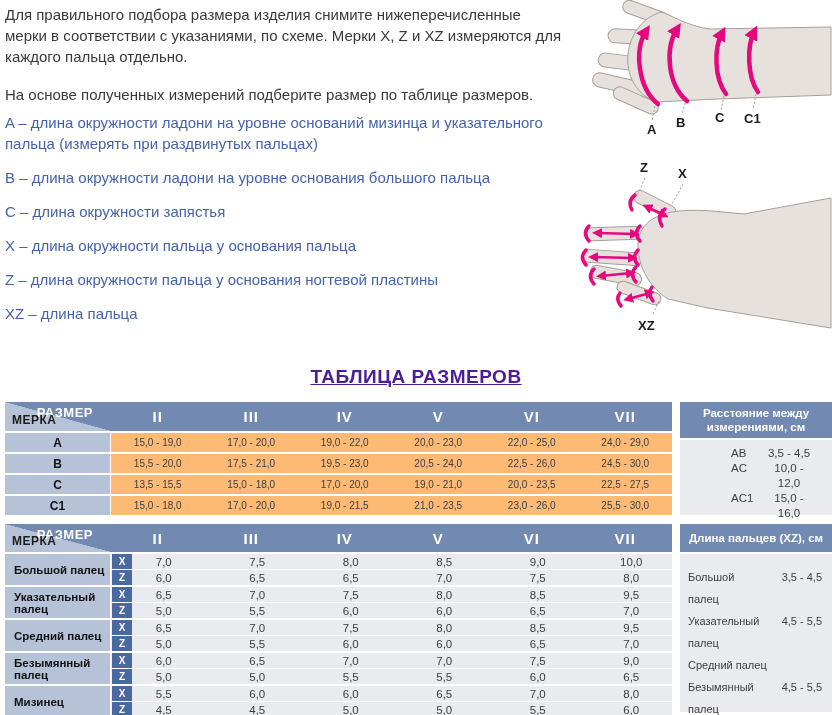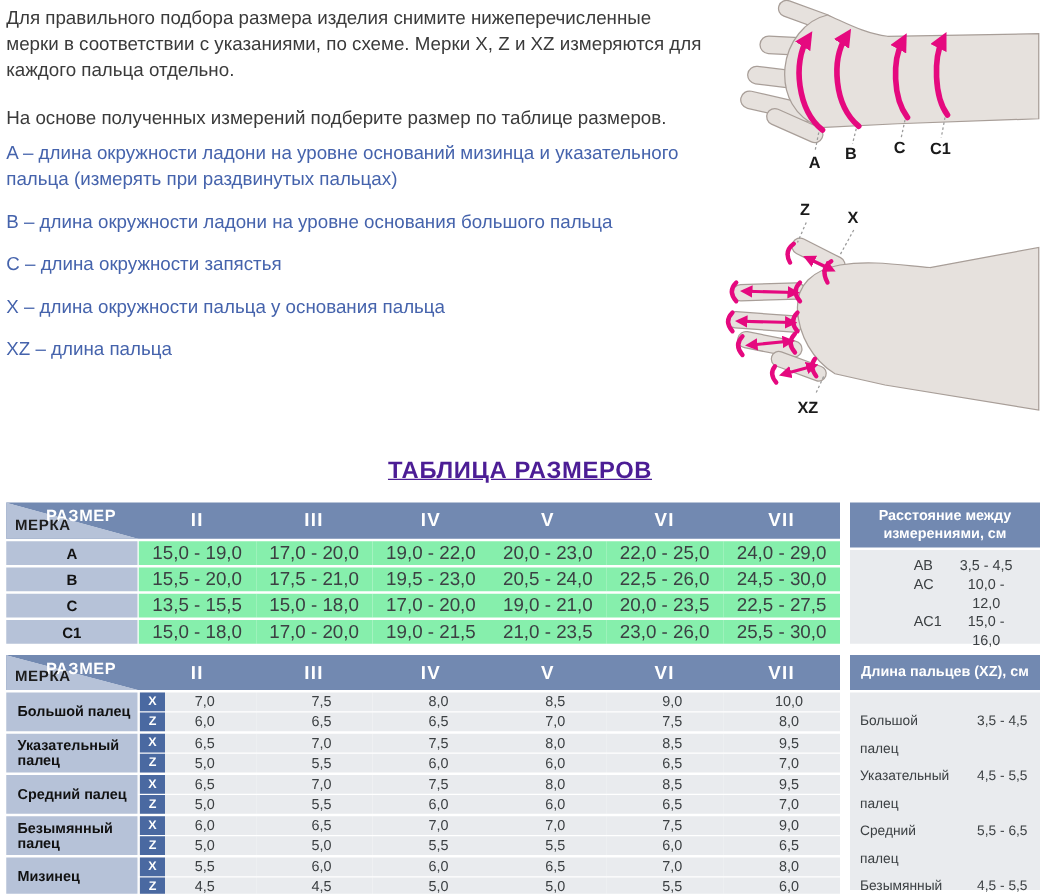--- a/index.html
+++ b/index.html
@@ -28,22 +28,22 @@
     background:linear-gradient(to top right,#b6c2d8 49.6%,rgba(0,0,0,0) 50.4%);}
   .corner .c-top{position:absolute;top:3px;right:18px;font-size:13px;font-weight:bold;color:#fff;letter-spacing:.5px;}
   .corner .c-bot{position:absolute;bottom:4px;left:7px;font-size:12px;font-weight:bold;color:#1d1d1d;letter-spacing:.5px;}
   .th-cell{width:93.5px;display:flex;align-items:center;justify-content:center;
     color:#fff;font-weight:bold;font-size:15px;letter-spacing:1px;}
   
   .t1-body{margin-top:2px;}
   .t1-row{display:flex;height:19px;margin-bottom:2px;}
   .t1-label{width:105px;margin-right:1px;background:#b6c2d8;display:flex;align-items:center;
     justify-content:center;font-size:12px;font-weight:bold;color:#111;}
-  .t1-cell{width:93.5px;background:#86efac;display:flex;align-items:center;justify-content:center;
-    font-size:15px;color:#3c4043;}
+  .t1-cell{width:93.5px;background:#fdba74;display:flex;align-items:center;justify-content:center;
+    font-size:10px;color:#3c4043;}
   
   .t2-body{margin-top:2px;}
   .t2-group{display:flex;margin-bottom:2px;}
   .t2-label{width:105px;margin-right:1px;background:#b6c2d8;display:flex;align-items:center;
     padding-left:9px;box-sizing:border-box;font-size:11.5px;font-weight:bold;color:#111;line-height:12px;}
   .t2-right{width:561px;display:flex;flex-direction:column;}
   .t2-subrow{display:flex;height:15px;margin-bottom:1px;position:relative;}
   .t2-subrow:last-child{margin-bottom:0;}
   .t2-badge{position:absolute;left:1px;top:0;width:20px;height:15px;background:#4a69a1;
     color:#fff;font-size:10px;font-weight:bold;display:flex;align-items:center;justify-content:center;z-index:2;}
@@ -69,20 +69,21 @@
 <div class="intro">
   <p>Для правильного подбора размера изделия снимите нижеперечисленные мерки в соответствии с указаниями, по схеме. Мерки X, Z и XZ измеряются для каждого пальца отдельно.</p>
   <p>На основе полученных измерений подберите размер по таблице размеров.</p>
 </div>
 
 <div class="defs">
     <div class="def-item">A – длина окружности ладони на уровне оснований мизинца и указательного пальца (измерять при раздвинутых пальцах)</div>
     <div class="def-item">B – длина окружности ладони на уровне основания большого пальца</div>
     <div class="def-item">C – длина окружности запястья</div>
     <div class="def-item">X – длина окружности пальца у основания пальца</div>
+    <div class="def-item">Z – длина окружности пальца у основания ногтевой пластины</div>
     <div class="def-item">XZ – длина пальца</div>
   </div>
 
 <svg class="fig1" width="274" height="152" viewBox="0 0 274 152">
   <defs>
     <marker id="pArr" viewBox="0 0 10 10" refX="5" refY="5" markerWidth="3.2" markerHeight="3.2" orient="auto-start-reverse">
       <path d="M0,0 L10,5 L0,10 z" fill="#e5097f"></path>
     </marker>
     <marker id="pArrS" viewBox="0 0 10 10" refX="5" refY="5" markerWidth="4" markerHeight="4" orient="auto-start-reverse">
       <path d="M0,0 L10,5 L0,10 z" fill="#e5097f"></path>
@@ -367,20 +368,19 @@
       <div class="p2-row">
         <div class="p2-label">Большой палец</div>
         <div class="p2-value">3,5 - 4,5</div>
       </div>
       <div class="p2-row">
         <div class="p2-label">Указательный палец</div>
         <div class="p2-value">4,5 - 5,5</div>
       </div>
       <div class="p2-row">
         <div class="p2-label">Средний палец</div>
-        <div class="p2-value">5,5 - 6,5</div>
       </div>
       <div class="p2-row">
         <div class="p2-label">Безымянный палец</div>
         <div class="p2-value">4,5 - 5,5</div>
       </div>
     </div>
 </div>
 
 </body></html>

